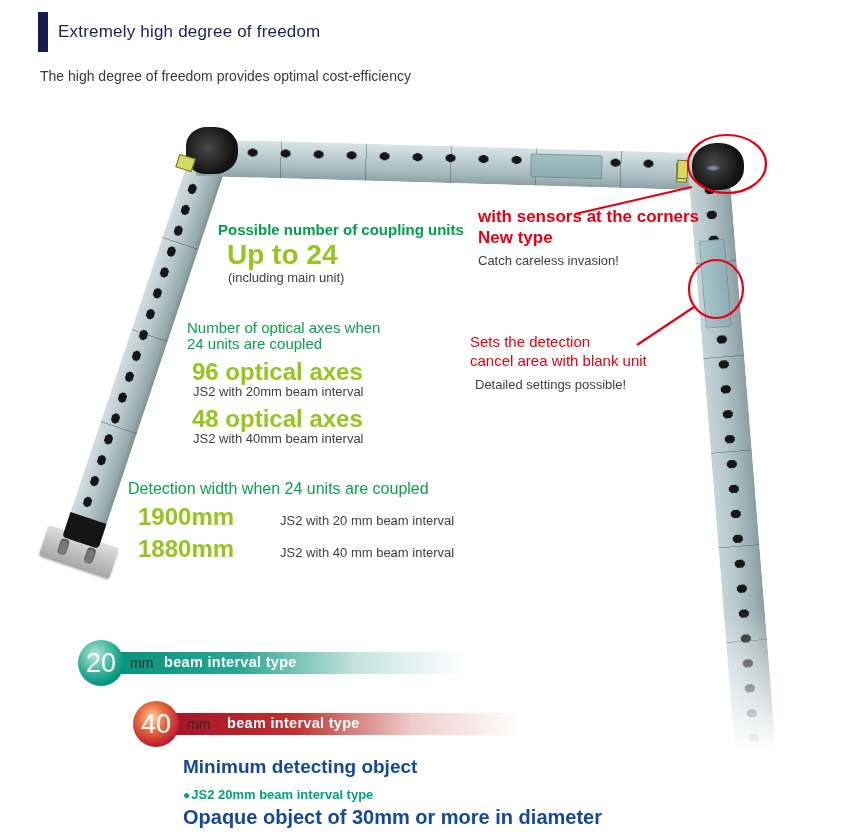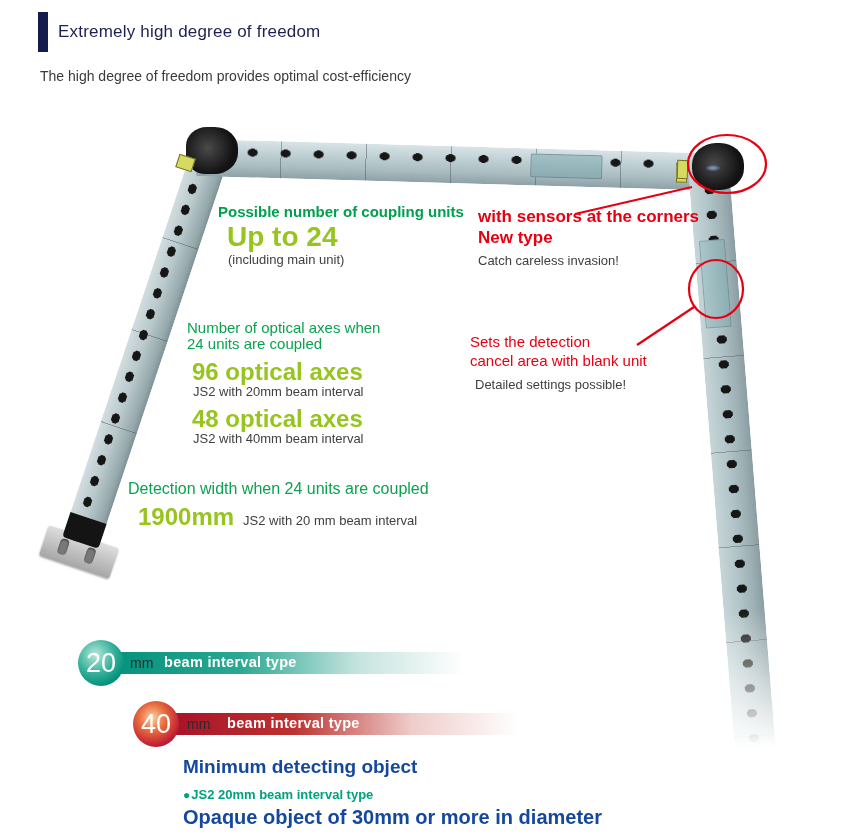--- a/index.html
+++ b/index.html
@@ -74,37 +74,37 @@
 
   
   .anno{position:absolute;z-index:7;}
   .g-head{font-size:15px;font-weight:bold;color:#00a04e;}
   .g-head-reg{font-size:15px;color:#0ba24f;line-height:16px;}
   .g-value{font-weight:bold;color:#97c41e;}
   .gray-note{color:#404040;font-size:13px;}
   .red-head{font-size:17px;font-weight:bold;color:#e60012;line-height:21px;}
   .red-head-sm{font-size:15px;font-weight:normal;color:#e60012;line-height:19px;}
 
-  .anno-coupling{left:218px;top:203px;}
+  .anno-coupling{left:218px;top:221px;}
   .anno-coupling .g-value{font-size:28px;line-height:30px;margin:2px 0 0 9px;}
   .anno-coupling .gray-note{margin-left:10px;}
 
   .anno-newtype{left:478px;top:206px;}
   .anno-newtype .gray-note{margin-top:5px;}
 
   .anno-axes{left:187px;top:320px;}
   .anno-axes .g-value{font-size:24px;line-height:25px;margin:7px 0 0 5px;}
   .anno-axes .gray-note{margin-left:6px;}
 
   .anno-blank{left:470px;top:332px;}
   .anno-blank .gray-note{margin-top:7px;margin-left:5px;}
 
   .anno-width{left:128px;top:480px;}
   .anno-width .g-head-lg{font-size:16px;color:#0ba24f;}
-  .width-row{display:flex;align-items:baseline;margin:6px 0 0 10px;}
+  .width-row{display:flex;align-items:baseline;margin:6px 0 0 10px;gap:37px;}
   .width-row .g-value{font-size:24px;line-height:26px;}
   .width-row .gray-note{margin-left:9px;}
 
   
   .badge{position:absolute;height:48px;z-index:7;}
   .badge-20{left:78px;top:640px;width:420px;}
   .badge-40{left:133px;top:701px;width:420px;}
   .badge .tail{position:absolute;top:12px;left:22px;height:22px;width:396px;border-radius:0 4px 4px 0;}
   .badge-20 .tail{background:linear-gradient(to right,#00907b 0%,#2aa791 35%,rgba(150,205,196,.55) 65%,rgba(255,255,255,0) 92%);}
   .badge-40 .tail{background:linear-gradient(to right,#a50f27 0%,#bd3130 35%,rgba(225,165,160,.55) 65%,rgba(255,255,255,0) 92%);}
@@ -194,20 +194,24 @@
     <div class="red-head-sm">cancel area with blank unit</div>
     <div class="gray-note">Detailed settings possible!</div>
   </div>
 
   <div class="anno anno-width">
     <div class="g-head-lg">Detection width when 24 units are coupled</div>
     <div class="width-row">
       <span class="g-value">1900mm</span>
       <span class="gray-note">JS2 with 20 mm beam interval</span>
     </div>
+    <div class="width-row">
+      <span class="g-value">1880mm</span>
+      <span class="gray-note">JS2 with 40 mm beam interval</span>
+    </div>
   </div>
 
   <div class="badge badge-20">
     <div class="tail"></div>
     <div class="sphere">
       <span>20</span>
     </div>
     <span class="unit">mm</span>
     <span class="tail-label">beam interval type</span>
   </div>

